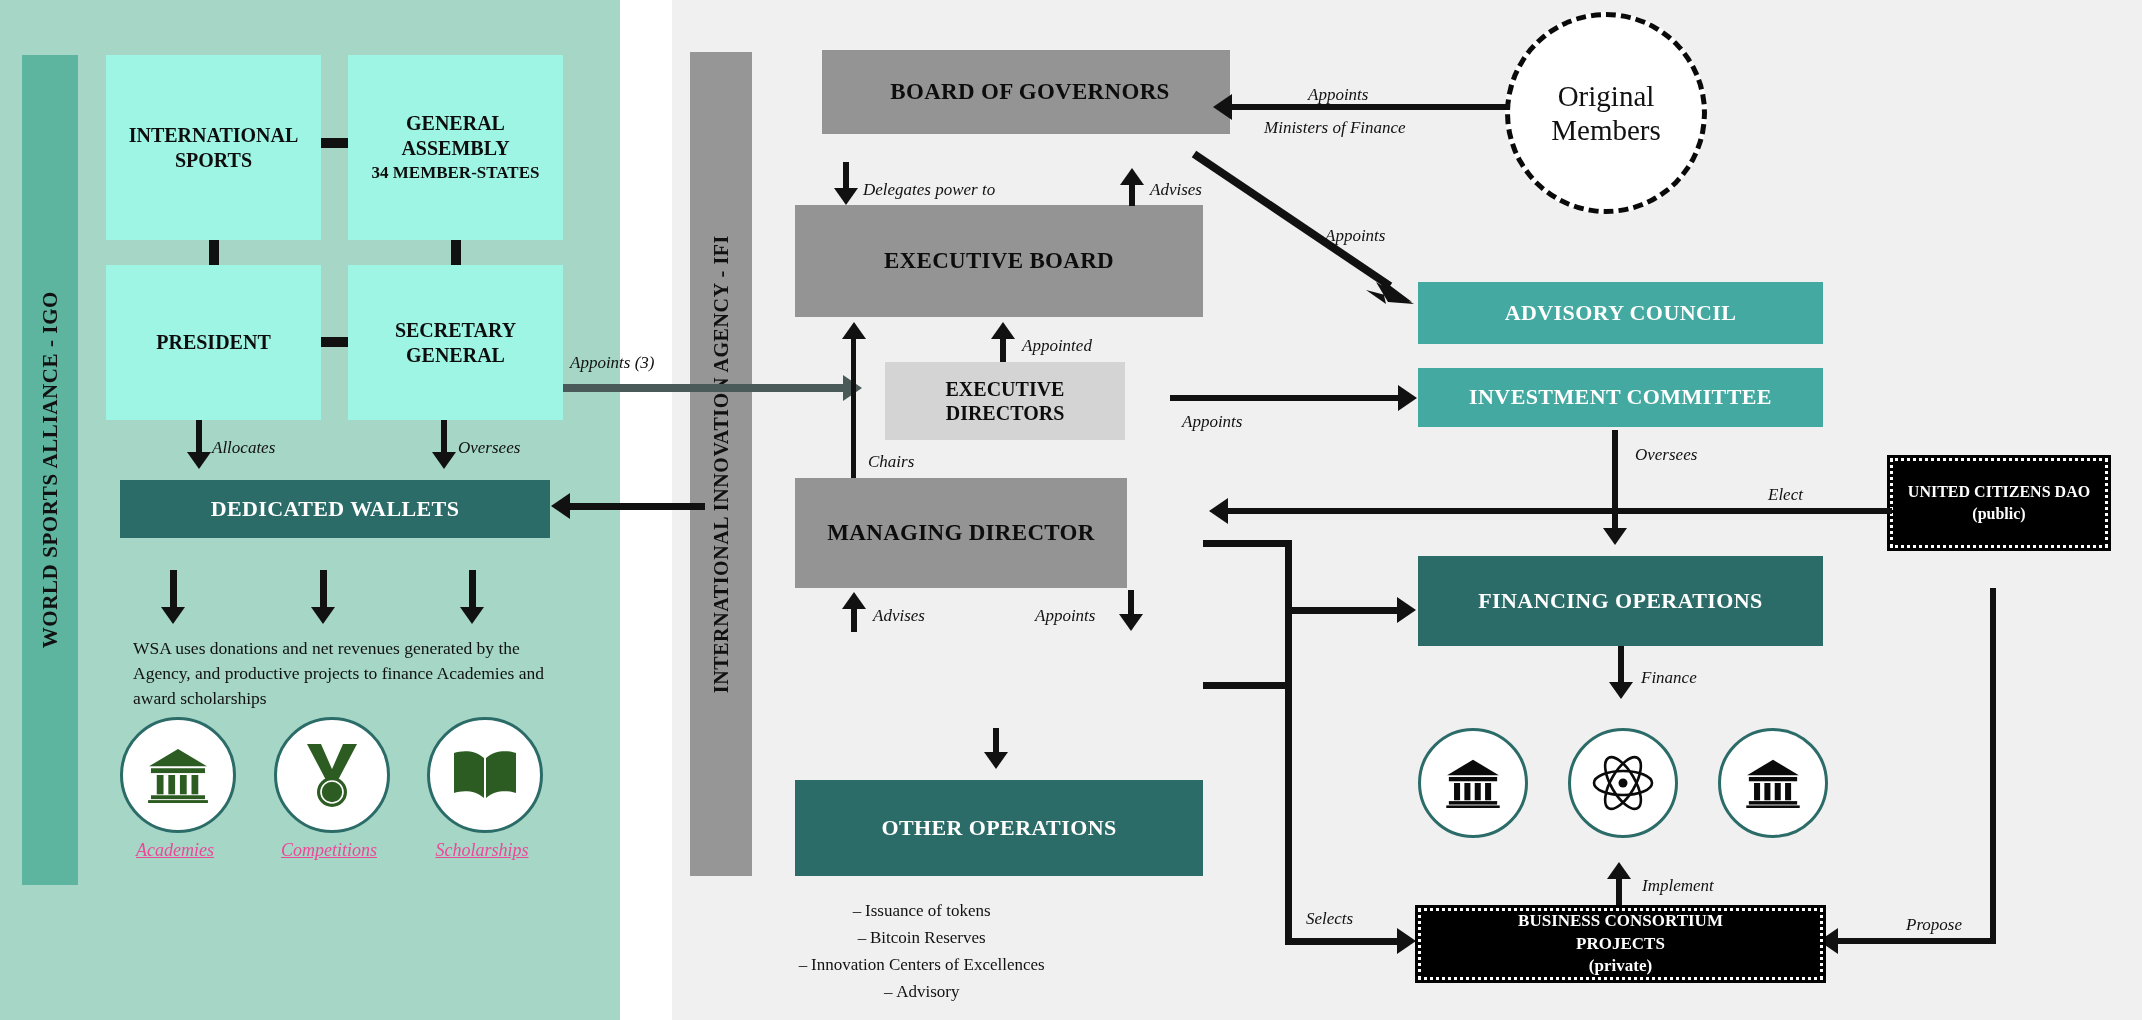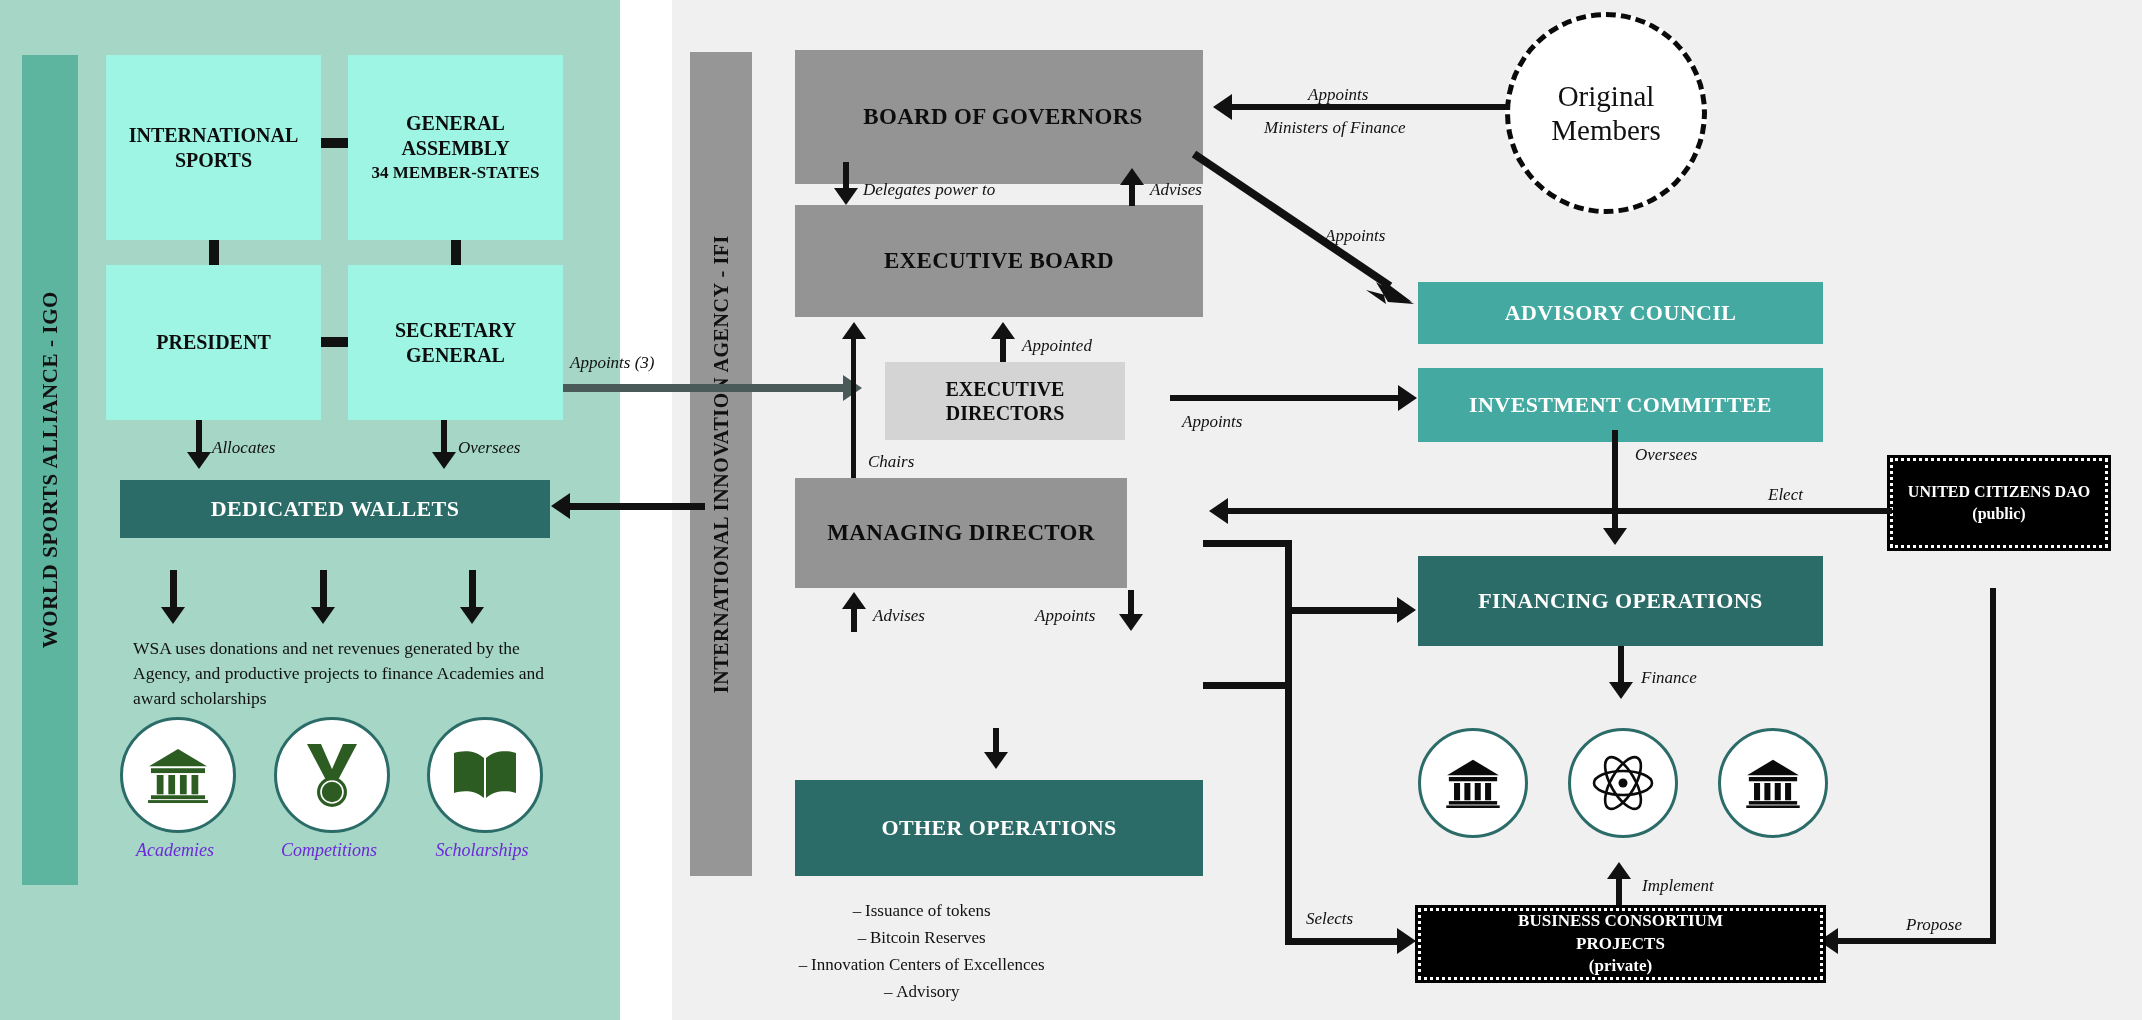--- a/index.html
+++ b/index.html
@@ -47,21 +47,21 @@
   .lbl{position:absolute;font-style:italic;font-size:17px;color:#111;white-space:nowrap;}
 
   
   .circ{position:absolute;border-radius:50%;background:#ffffff;border:3px solid #2c6c68;
         display:flex;align-items:center;justify-content:center;}
   .circ-dash{position:absolute;border-radius:50%;background:#ffffff;border:5px dashed #0a0a0a;
         display:flex;align-items:center;justify-content:center;text-align:center;}
   .circ-dash span{font-size:29px;line-height:1.18;color:#111;}
 
   .paratext{position:absolute;font-size:17.5px;color:#111;line-height:1.42;}
-  .iconcap{position:absolute;font-style:italic;font-size:18px;color:#6d28d9;text-align:center;width:140px;}
+  .iconcap{position:absolute;font-style:italic;font-size:18px;color:#ec4899;text-align:center;width:140px;text-decoration:underline;}
 
   .bullets{position:absolute;font-size:17px;color:#111;line-height:1.58;}
   .bullets div{white-space:nowrap;text-align:center;}
   .bullets i{font-style:normal;display:inline-block;width:16px;}
 </style>
 </head>
 <body>
 
 <div id="root">
 
@@ -156,21 +156,21 @@
   <div class="iconcap" style="left:259px;top:840px;">Competitions</div>
   <div class="iconcap" style="left:412px;top:840px;">Scholarships</div>
 
   <span class="lbl" style="left:570px;top:353px;">Appoints (3)</span>
   <div class="ln-gray" style="left:563px;top:384px;width:282px;height:8px;"></div>
   <div class="tri tri-r-gray" style="left:843px;top:375px;"></div>
 
   <div class="ln" style="left:570px;top:503px;width:135px;height:7px;"></div>
   <div class="tri tri-l" style="left:551px;top:493px;"></div>
 
-  <div class="box gray-dark" style="left:795px;top:50px;width:408px;height:134px;padding-left:8px;">
+  <div class="box gray-dark" style="left:822px;top:50px;width:408px;height:84px;padding-left:8px;">
     <div class="lines">BOARD OF GOVERNORS</div>
   </div>
 
   <div class="box gray-dark" style="left:795px;top:205px;width:408px;height:112px;">
     <div class="lines">EXECUTIVE BOARD</div>
   </div>
 
   <div class="ln" style="left:843px;top:162px;width:6px;height:32px;"></div>
   <div class="tri tri-d" style="left:834px;top:188px;"></div>
   <span class="lbl" style="left:863px;top:180px;">Delegates power to</span>
@@ -235,21 +235,21 @@
   <svg style="position:absolute;left:1190px;top:150px;width:230px;height:160px;" viewBox="0 0 230 160">
     <line x1="4" y1="4" x2="200" y2="136" stroke="#111" stroke-width="8"></line>
     <polygon points="222,152 190,128 196,154 176,140" fill="#111"></polygon>
     <polygon points="224,154 186,132 198,152" fill="#111"></polygon>
   </svg>
   <span class="lbl" style="left:1325px;top:226px;">Appoints</span>
 
   <div class="box teal" style="left:1418px;top:282px;width:405px;height:62px;">
     <div class="lines">ADVISORY COUNCIL</div>
   </div>
-  <div class="box teal" style="left:1418px;top:368px;width:405px;height:74px;">
+  <div class="box teal" style="left:1418px;top:368px;width:405px;height:59px;">
     <div class="lines">INVESTMENT  COMMITTEE</div>
   </div>
 
   <span class="lbl" style="left:1182px;top:412px;">Appoints</span>
   <div class="ln" style="left:1170px;top:395px;width:230px;height:6px;"></div>
   <div class="tri tri-r" style="left:1398px;top:385px;"></div>
 
   <div class="ln" style="left:1612px;top:430px;width:6px;height:105px;"></div>
   <div class="tri tri-d" style="left:1603px;top:528px;"></div>
   <span class="lbl" style="left:1635px;top:445px;">Oversees</span>

